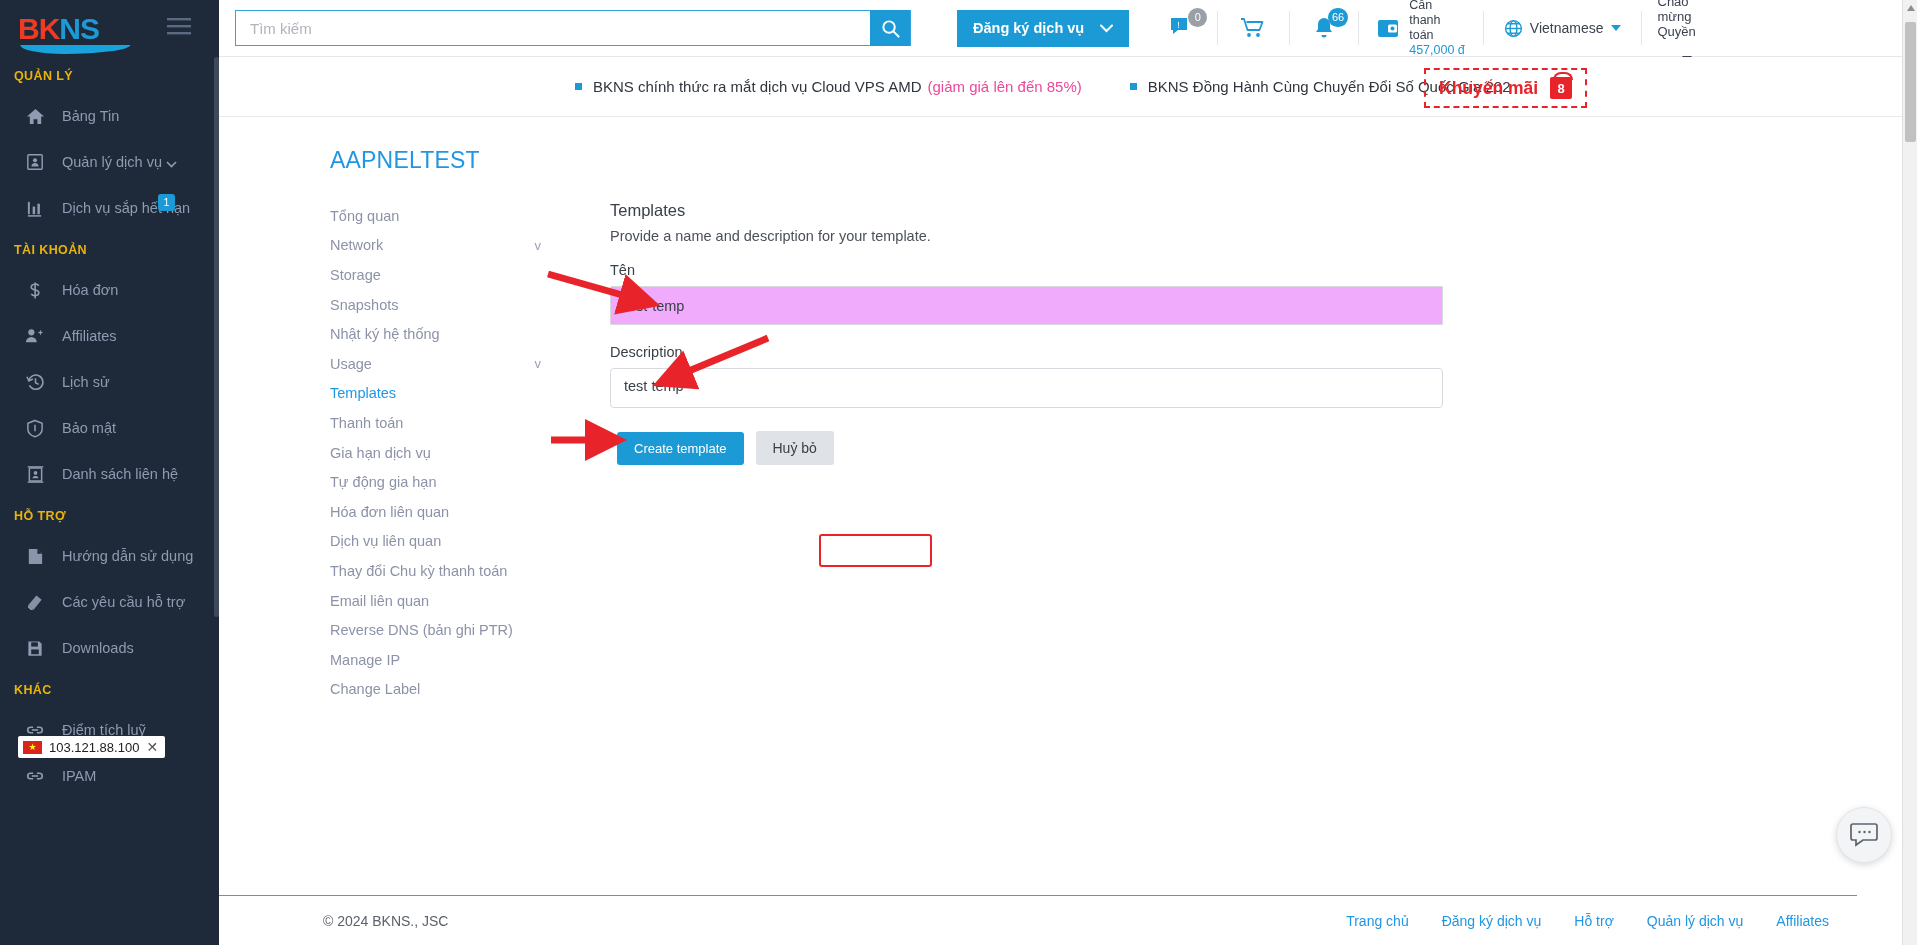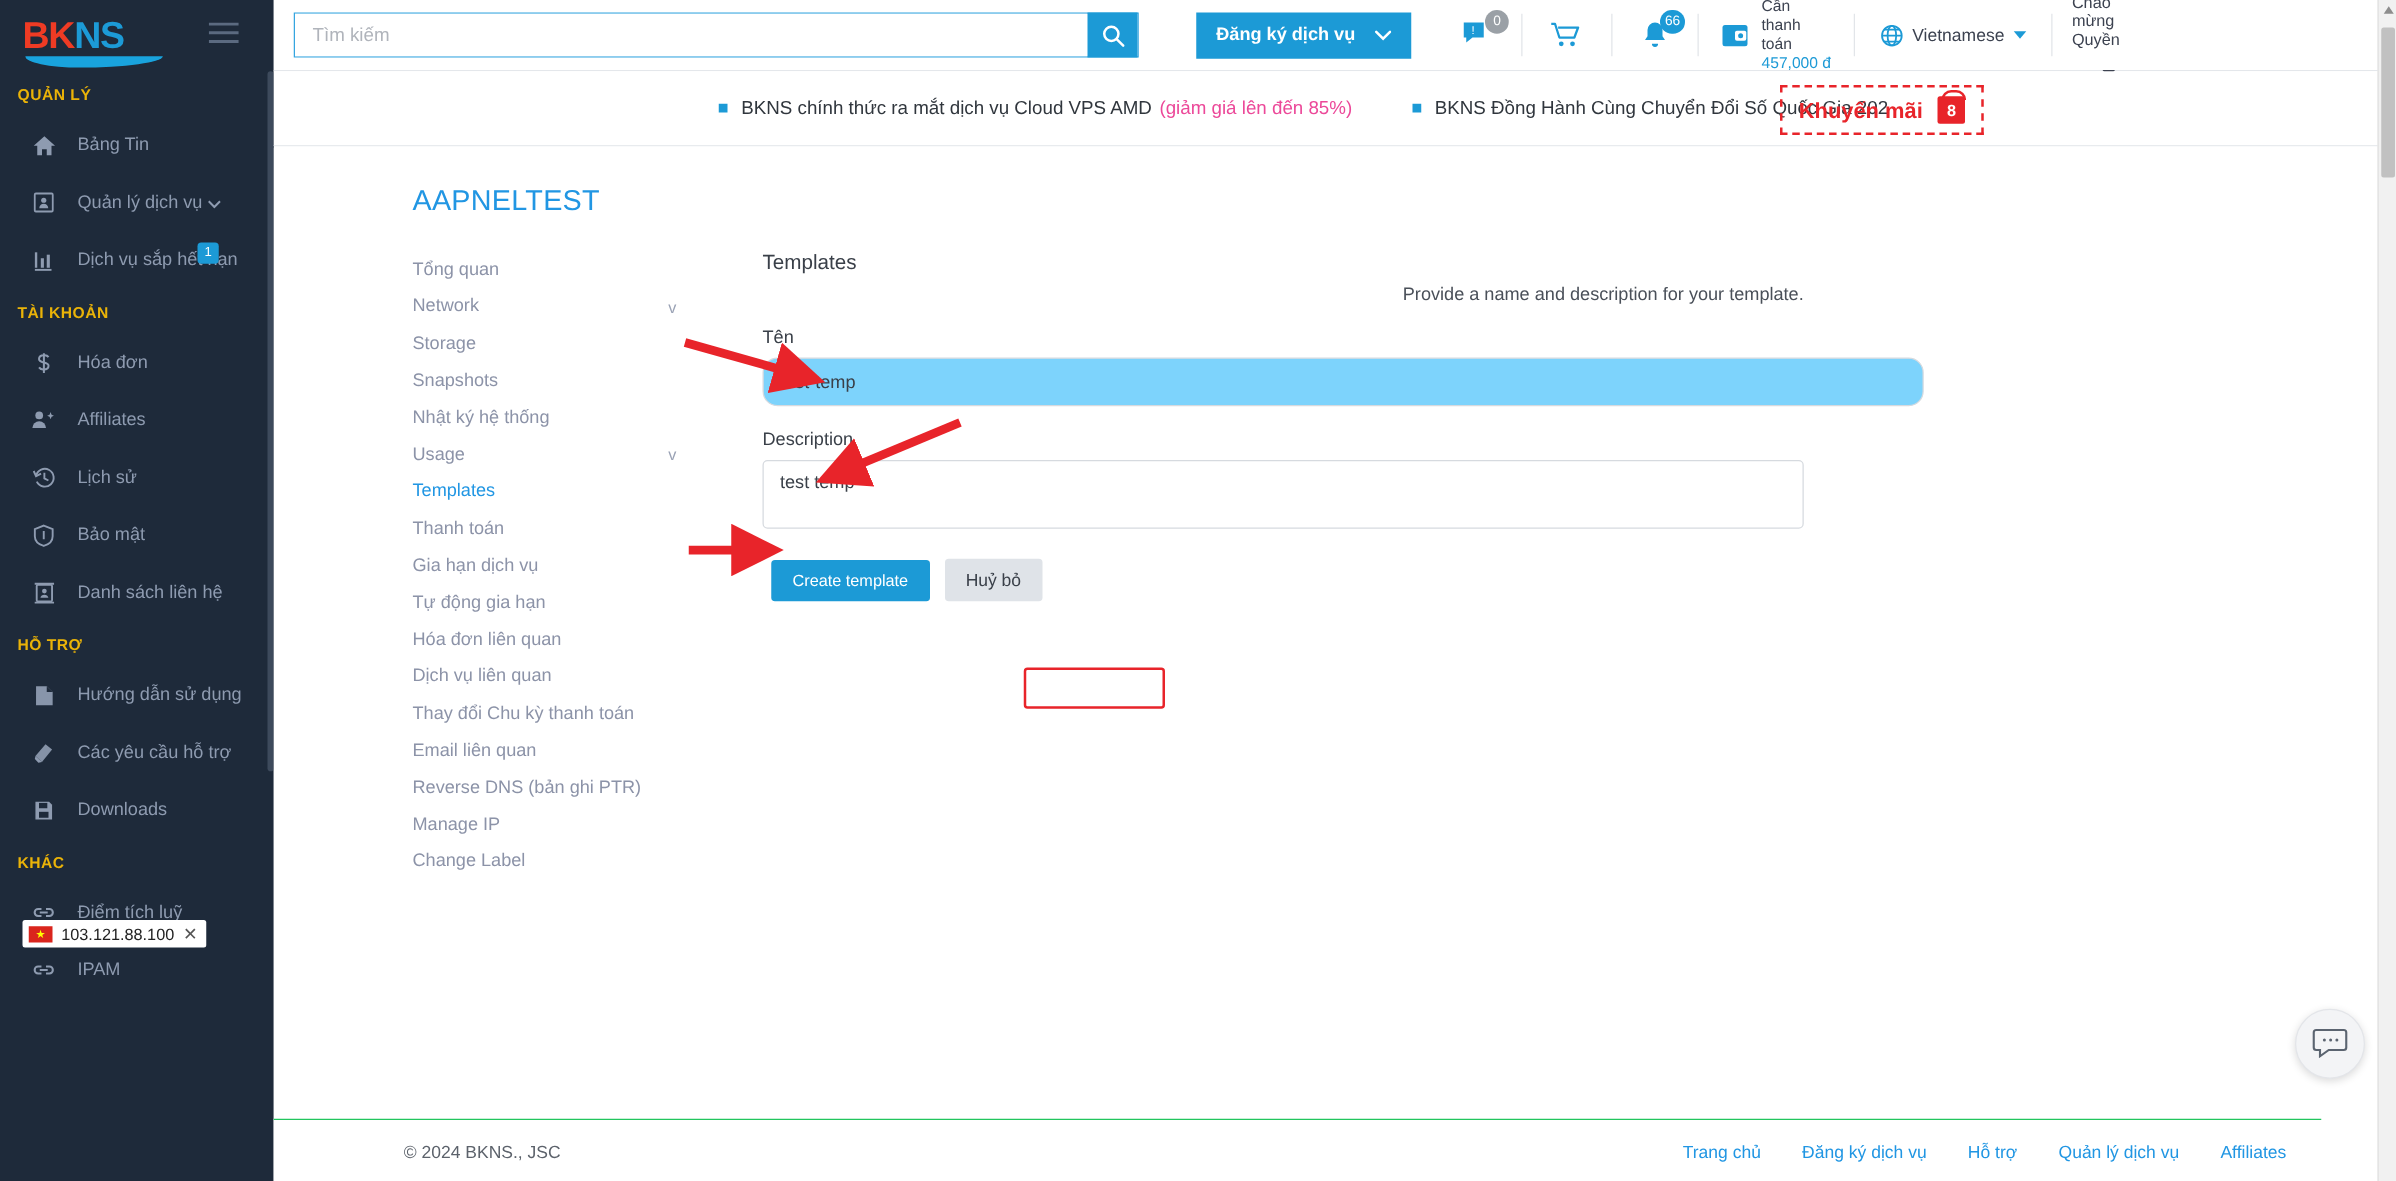--- a/index.html
+++ b/index.html
@@ -181,31 +181,31 @@
     display: flex; align-items: center; justify-content: space-between;
     padding: 7px 18px 7px 0;
     font-size: 14.5px; color: #8c93a8; cursor: pointer;
     height: 29.6px;
   }
   .sub-item.active { color: #2196e3; }
   .sub-chev { color: #9aa2b5; font-size: 13px; padding-right: 6px; }
 
   #form-panel { position: absolute; left: 391px; top: 83px; width: 833px; }
   .form-h { font-size: 16.5px; color: #3a4049; margin-bottom: 8px; }
-  .form-sub { font-size: 14.5px; color: #4a5059; margin-bottom: 18px; text-align: right; }
+  .form-sub { font-size: 14.5px; color: #4a5059; margin-bottom: 18px; }
   .form-lbl { font-size: 14.5px; color: #3a4049; margin-bottom: 8px; }
   .txt-input {
-    width: 929px; height: 39px;
-    border: 1px solid #d6dadf; border-radius: 12px;
+    width: 833px; height: 39px;
+    border: 1px solid #d6dadf; border-radius: 1px;
     padding: 0 13px; font-size: 14.5px; color: #3a4049;
     outline: none; font-family: "Liberation Sans", sans-serif;
-    background: #7dd3fc;
+    background: #f0abfc;
   }
   .txt-area {
-    width: 833px; height: 55px;
+    width: 833px; height: 40px;
     border: 1px solid #d6dadf; border-radius: 4px;
     padding: 9px 13px; font-size: 14.5px; color: #3a4049;
     outline: none; resize: none; overflow: hidden;
     font-family: "Liberation Sans", sans-serif; background: #fff;
   }
   .gap { height: 19px; }
   .btn-row { display: flex; align-items: center; gap: 12px; margin-top: 19px; padding-left: 7px;}
   .btn-create {
     background: #1c9ad6; color: #fff; border: none; cursor: pointer;
     padding: 9px 17px; font-size: 13px; border-radius: 3px;

